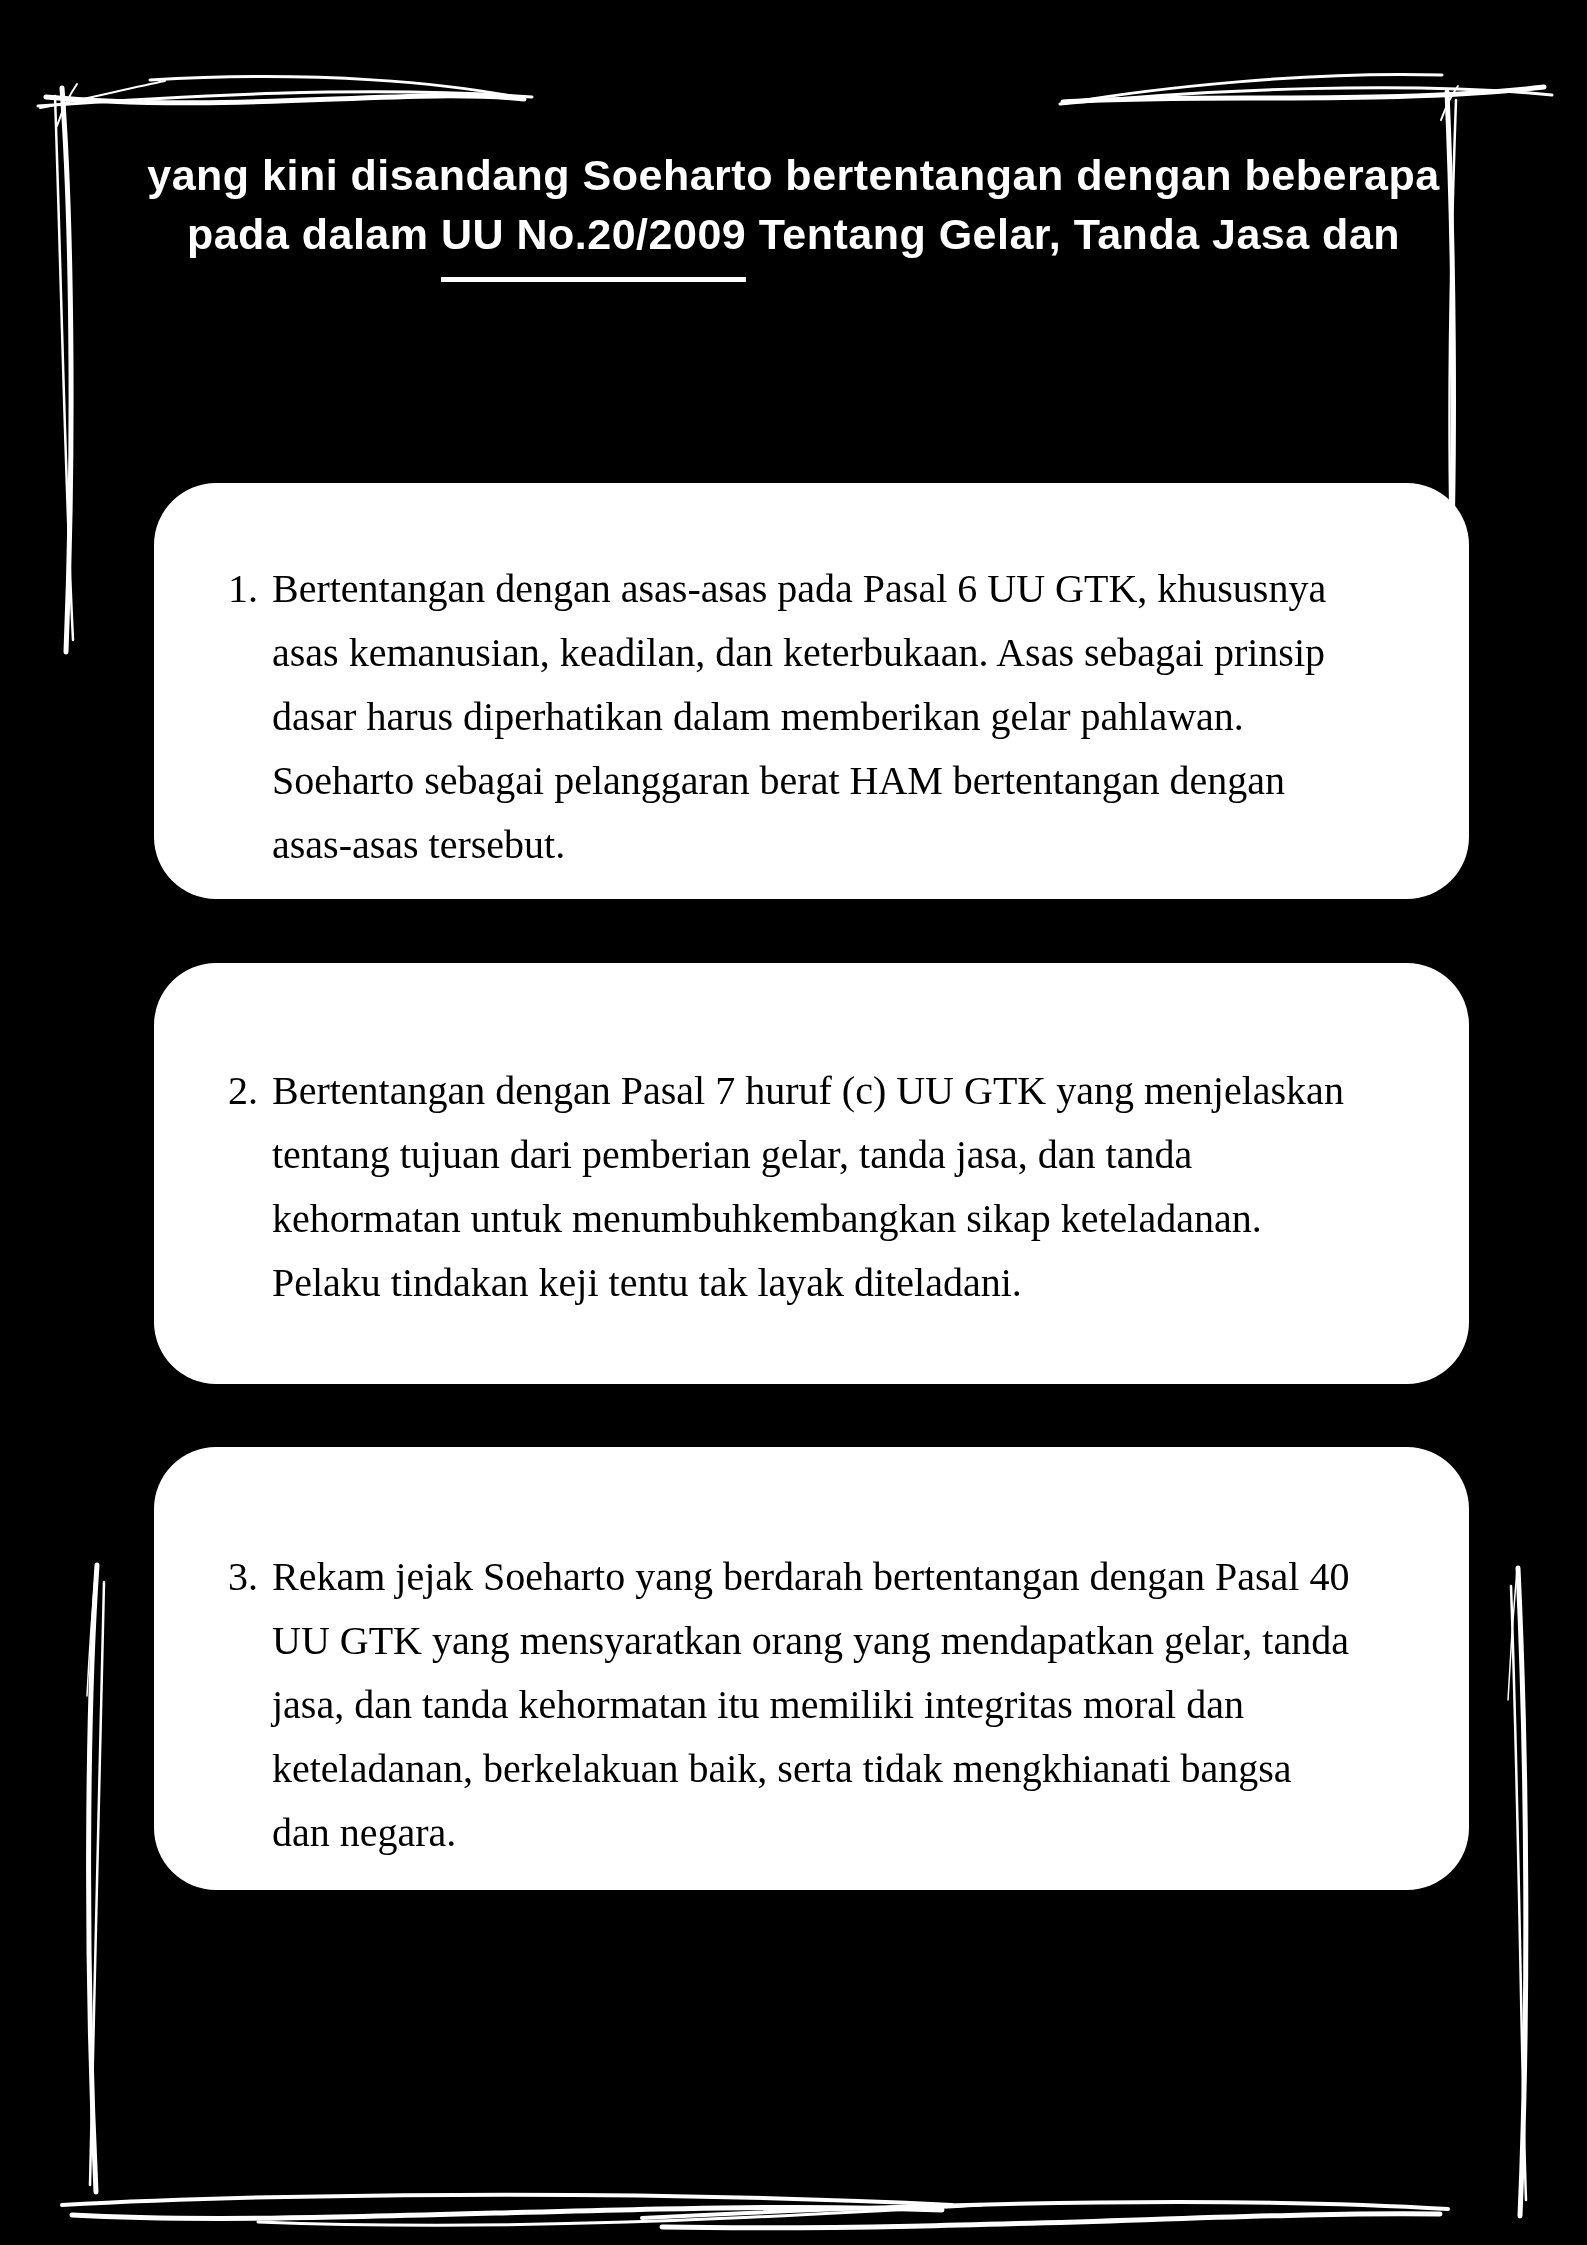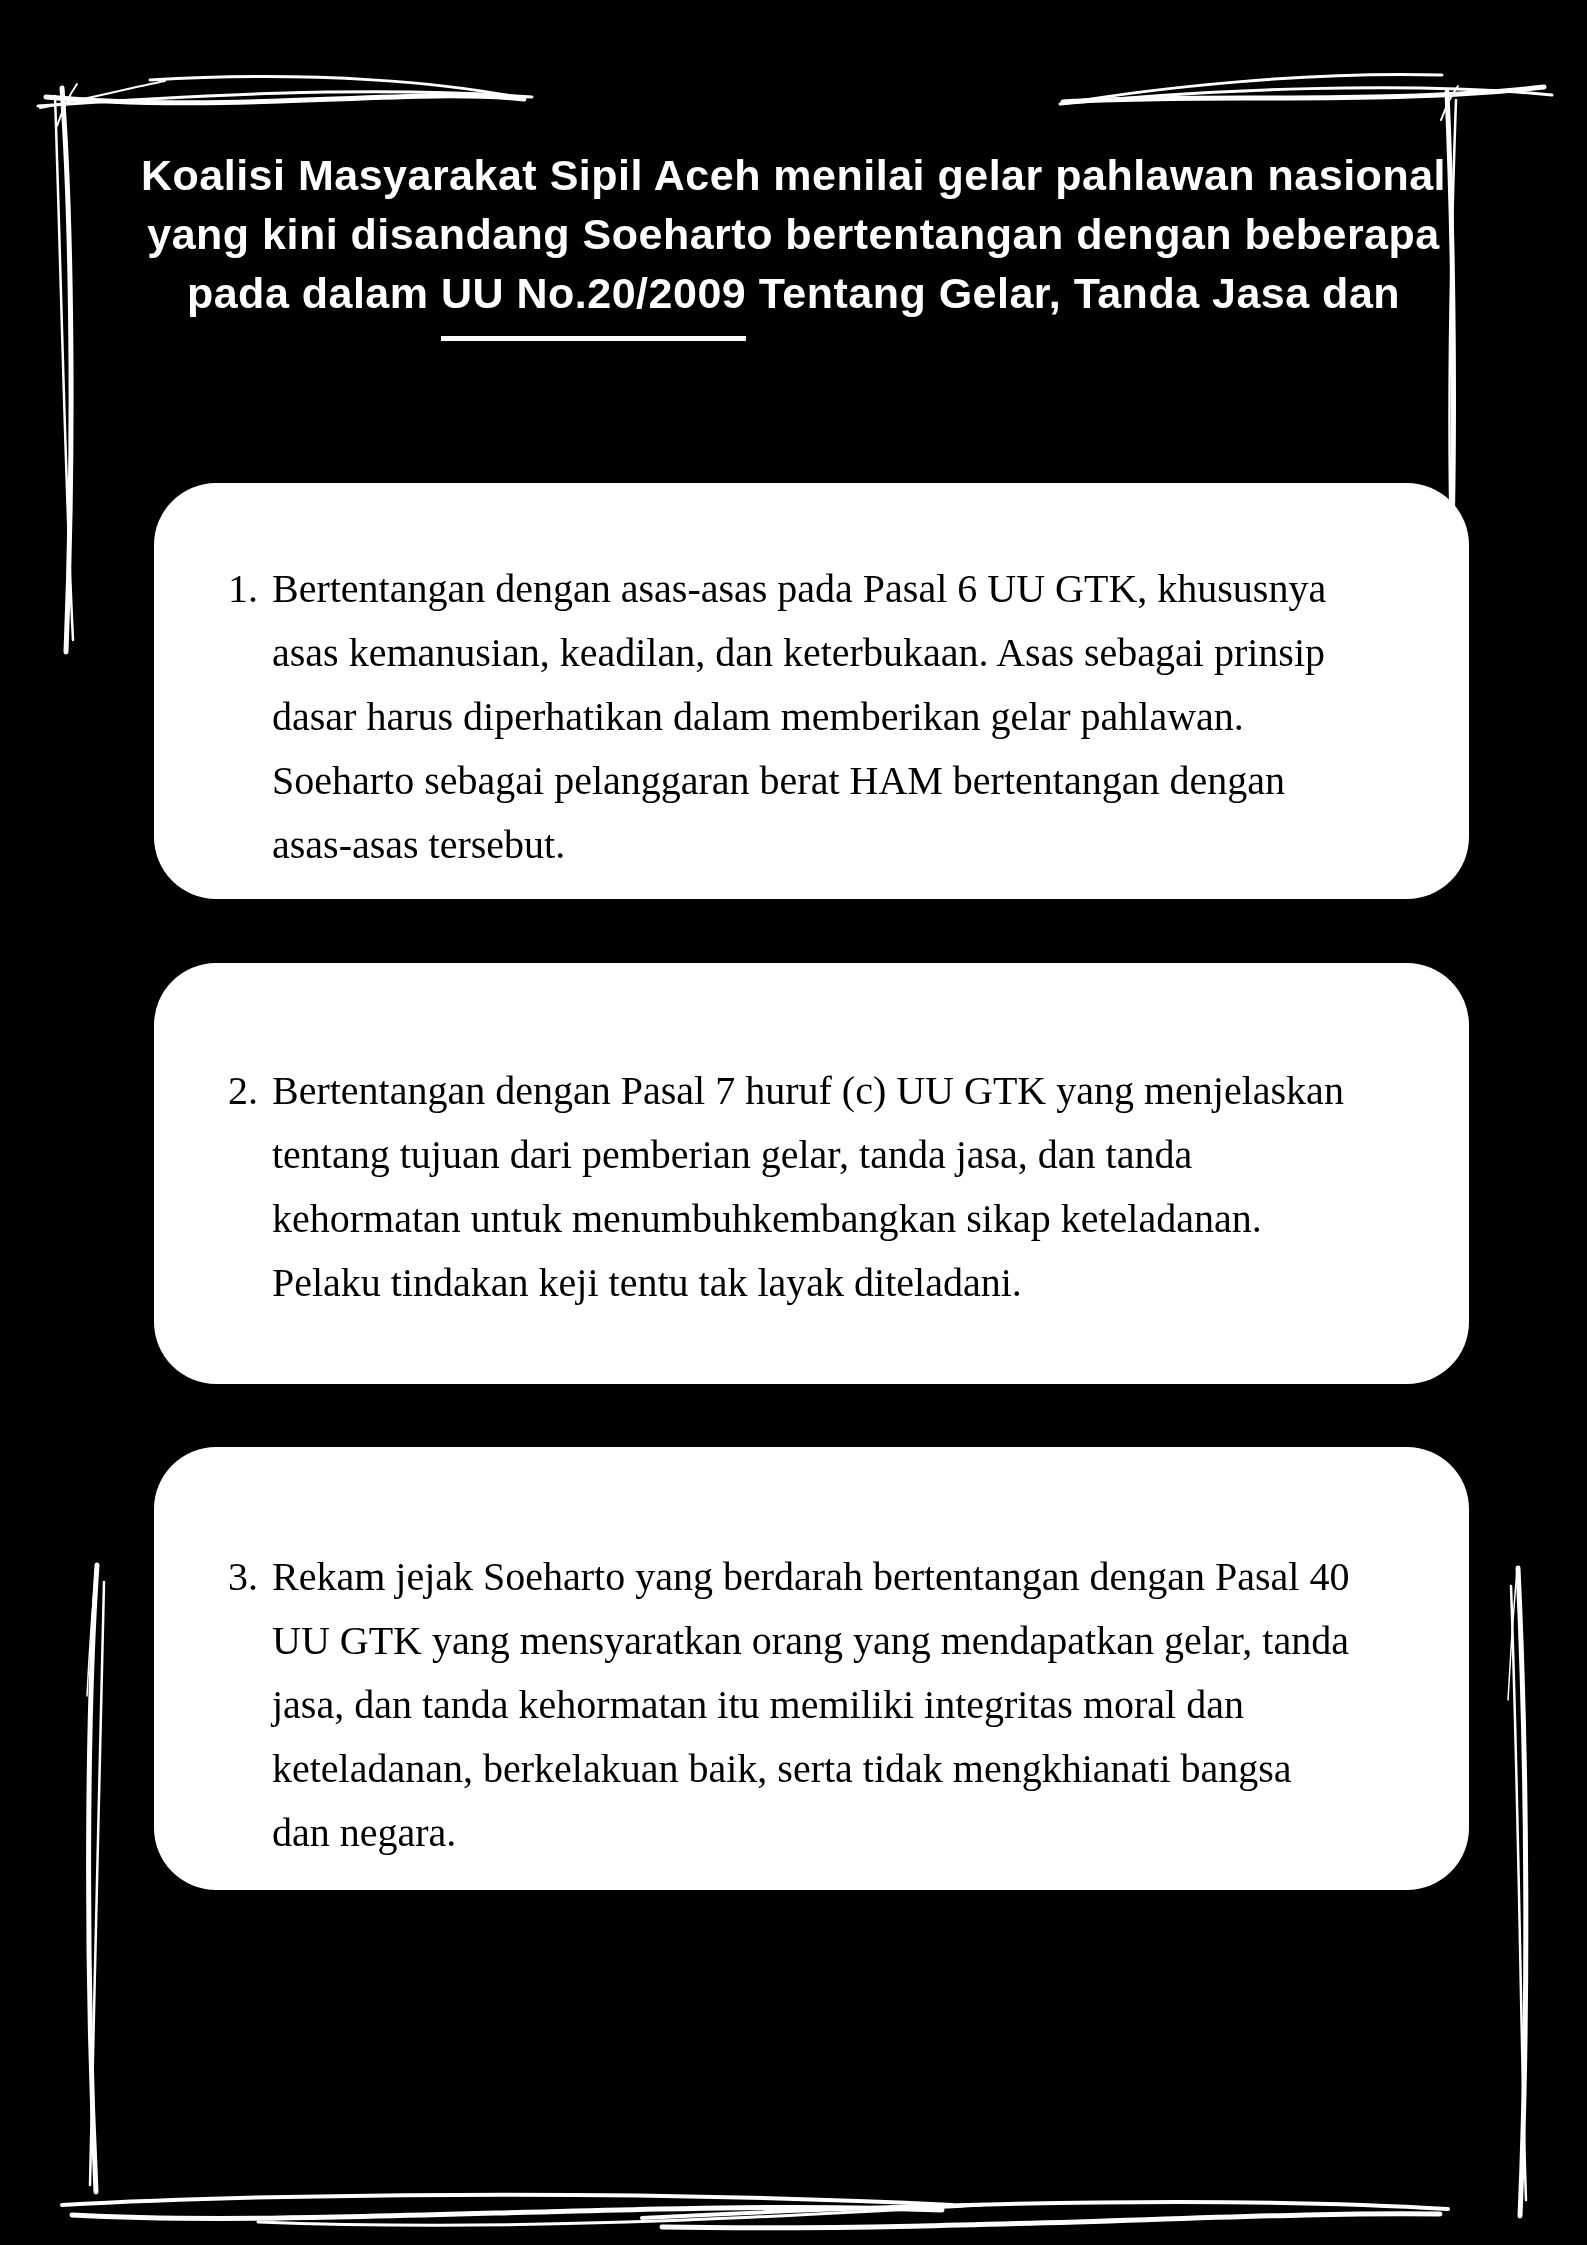--- a/index.html
+++ b/index.html
@@ -116,21 +116,20 @@
     <g>
       <path d="M642,2218 C910,2204 1210,2195 1448,2209" stroke-width="4"></path>
       <path d="M662,2227 C960,2232 1260,2211 1440,2214" stroke-width="5"></path>
       <path d="M1518,1568 C1527,1760 1529,2010 1520,2216" stroke-width="5"></path>
       <path d="M1511,1586 C1519,1810 1521,2060 1526,2200" stroke-width="2.5"></path>
       <path d="M1517,1569 C1513,1615 1510,1660 1508,1700" stroke-width="1.5"></path>
     </g>
   </svg>
 
   <header class="header">
-    <div>Koalisi Masyarakat Sipil Aceh menilai gelar pahlawan nasional</div>
     <div>yang kini disandang Soeharto bertentangan dengan beberapa</div>
     <div><span>pada dalam </span><span class="underline">UU No.20/2009</span><span> Tentang Gelar, Tanda Jasa dan</span></div>
   </header>
 
   <section class="card card1">
     <div class="point">
       <span class="num">1.</span>
       <span class="txt">Bertentangan dengan asas-asas pada Pasal 6 UU GTK, khususnya
 asas kemanusian, keadilan, dan keterbukaan. Asas sebagai prinsip
 dasar harus diperhatikan dalam memberikan gelar pahlawan.

